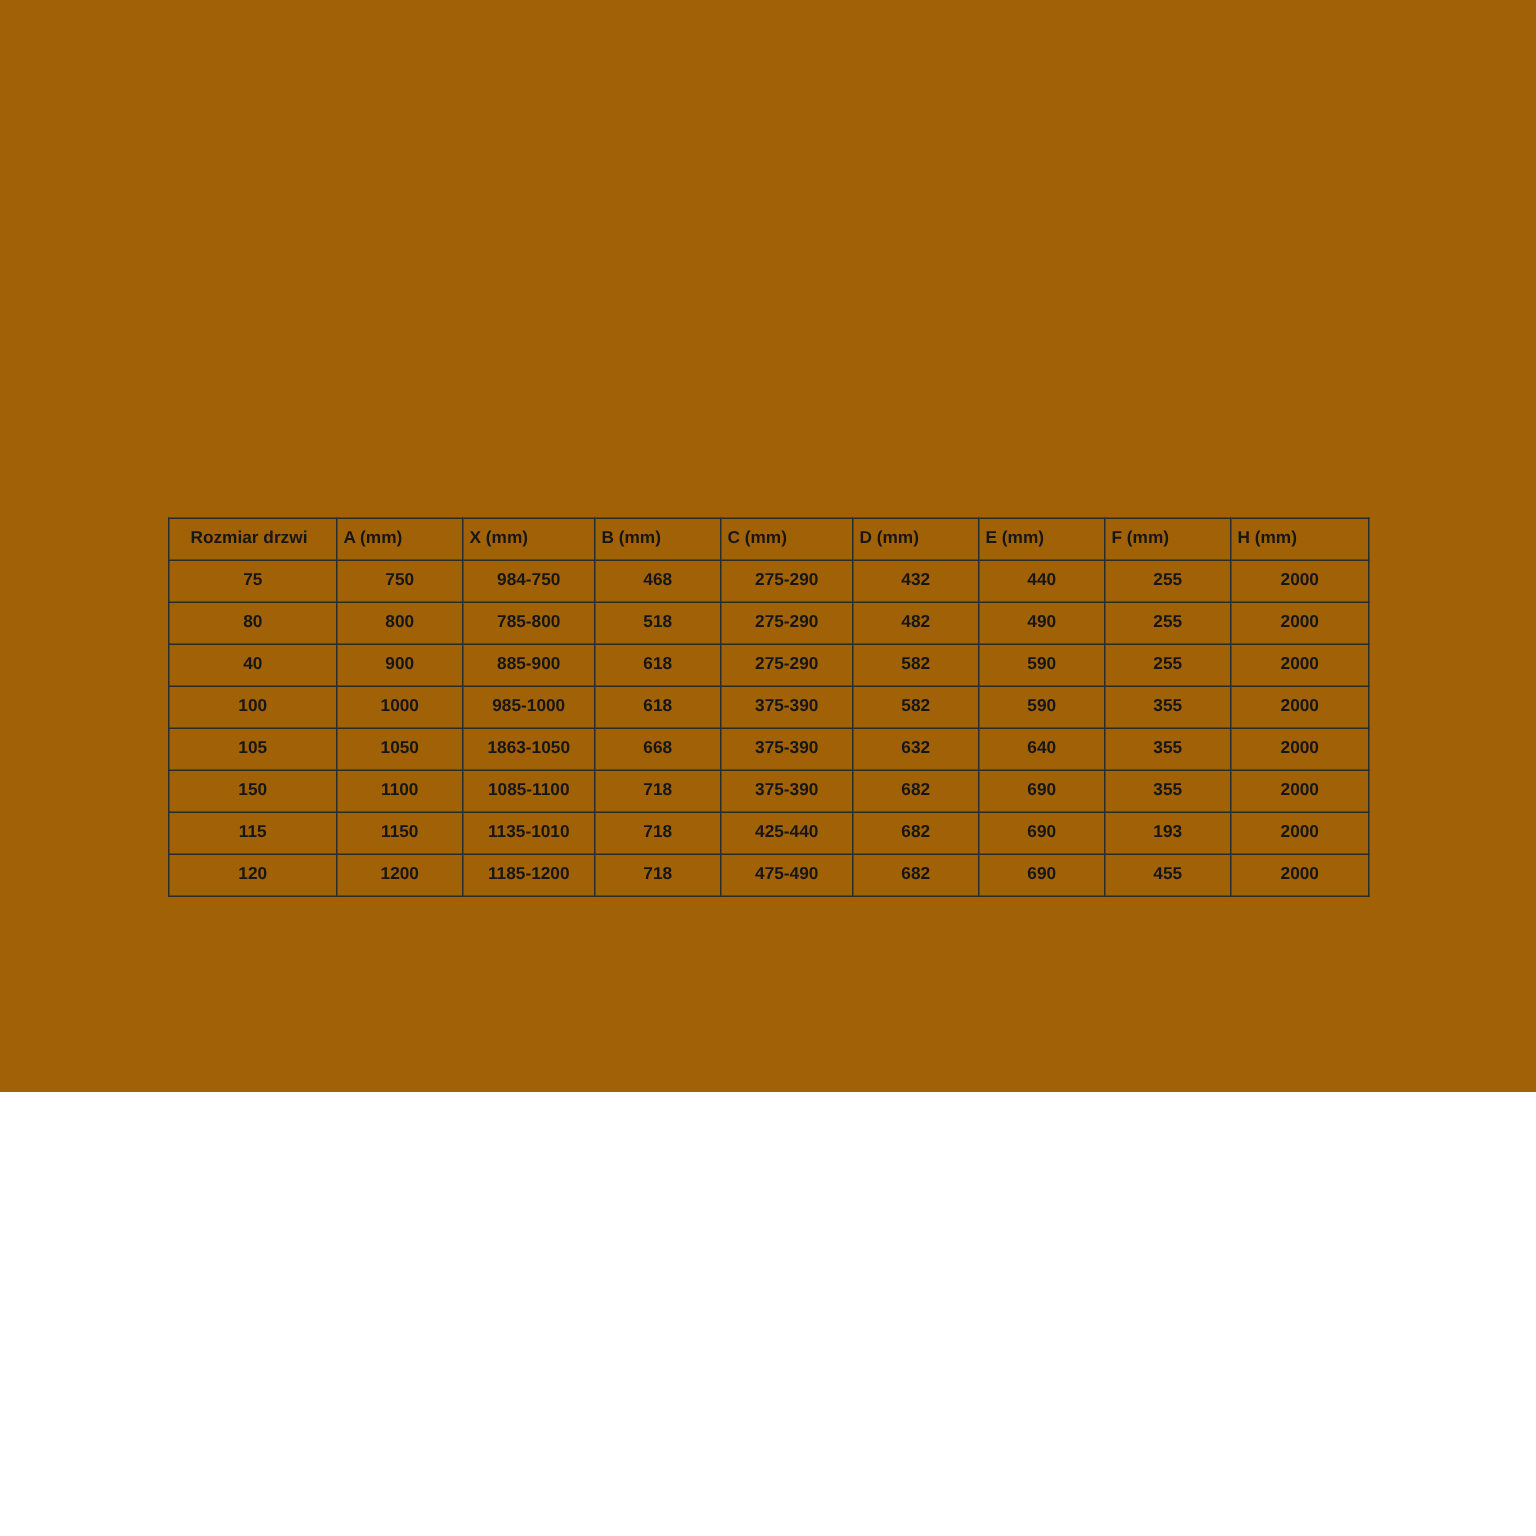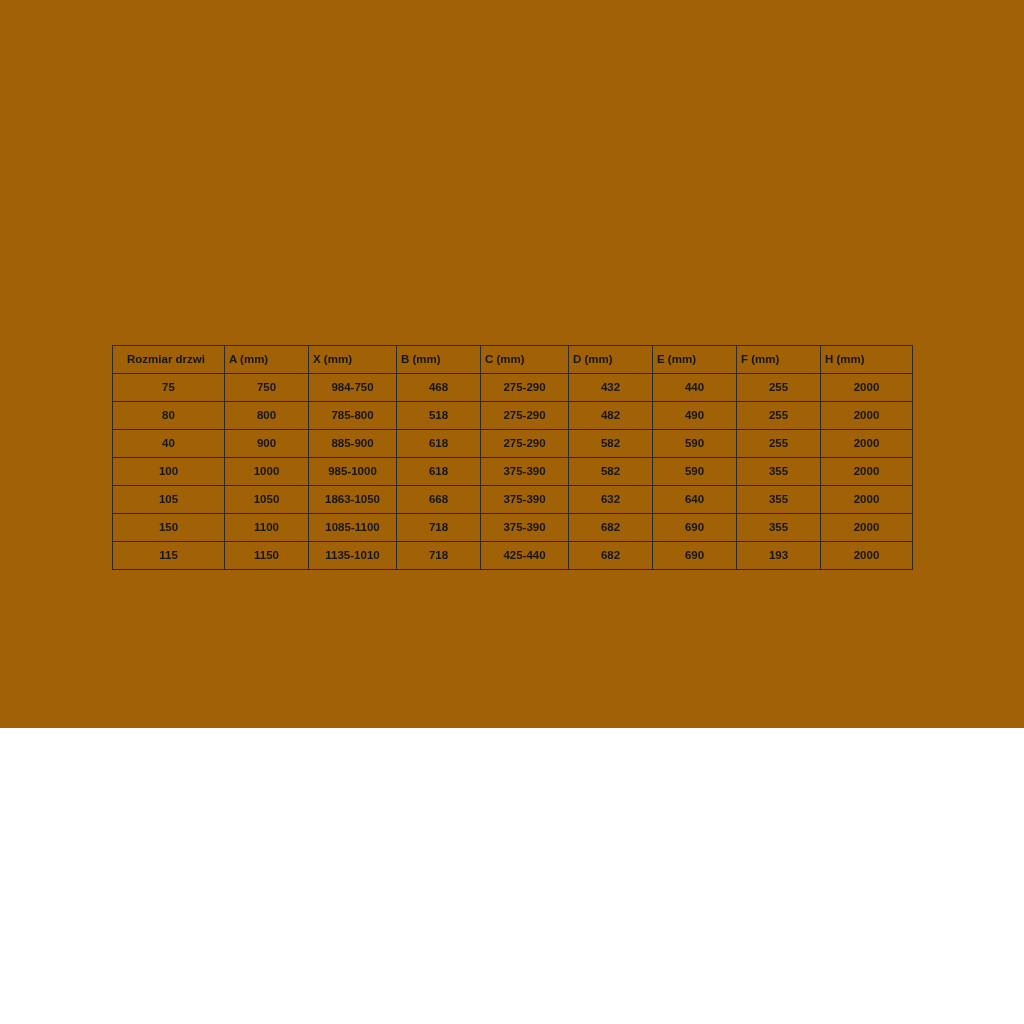--- a/index.html
+++ b/index.html
@@ -167,16 +167,27 @@
             <td>115</td>
             <td>1150</td>
             <td>1135-1010</td>
             <td>718</td>
             <td>425-440</td>
             <td>682</td>
             <td>690</td>
             <td>193</td>
             <td>2000</td>
           </tr>
+          <tr>
+            <td>120</td>
+            <td>1200</td>
+            <td>1185-1200</td>
+            <td>718</td>
+            <td>475-490</td>
+            <td>682</td>
+            <td>690</td>
+            <td>455</td>
+            <td>2000</td>
+          </tr>
         </tbody>
     </table>
   </div>
 </div>
 
 </body></html>

